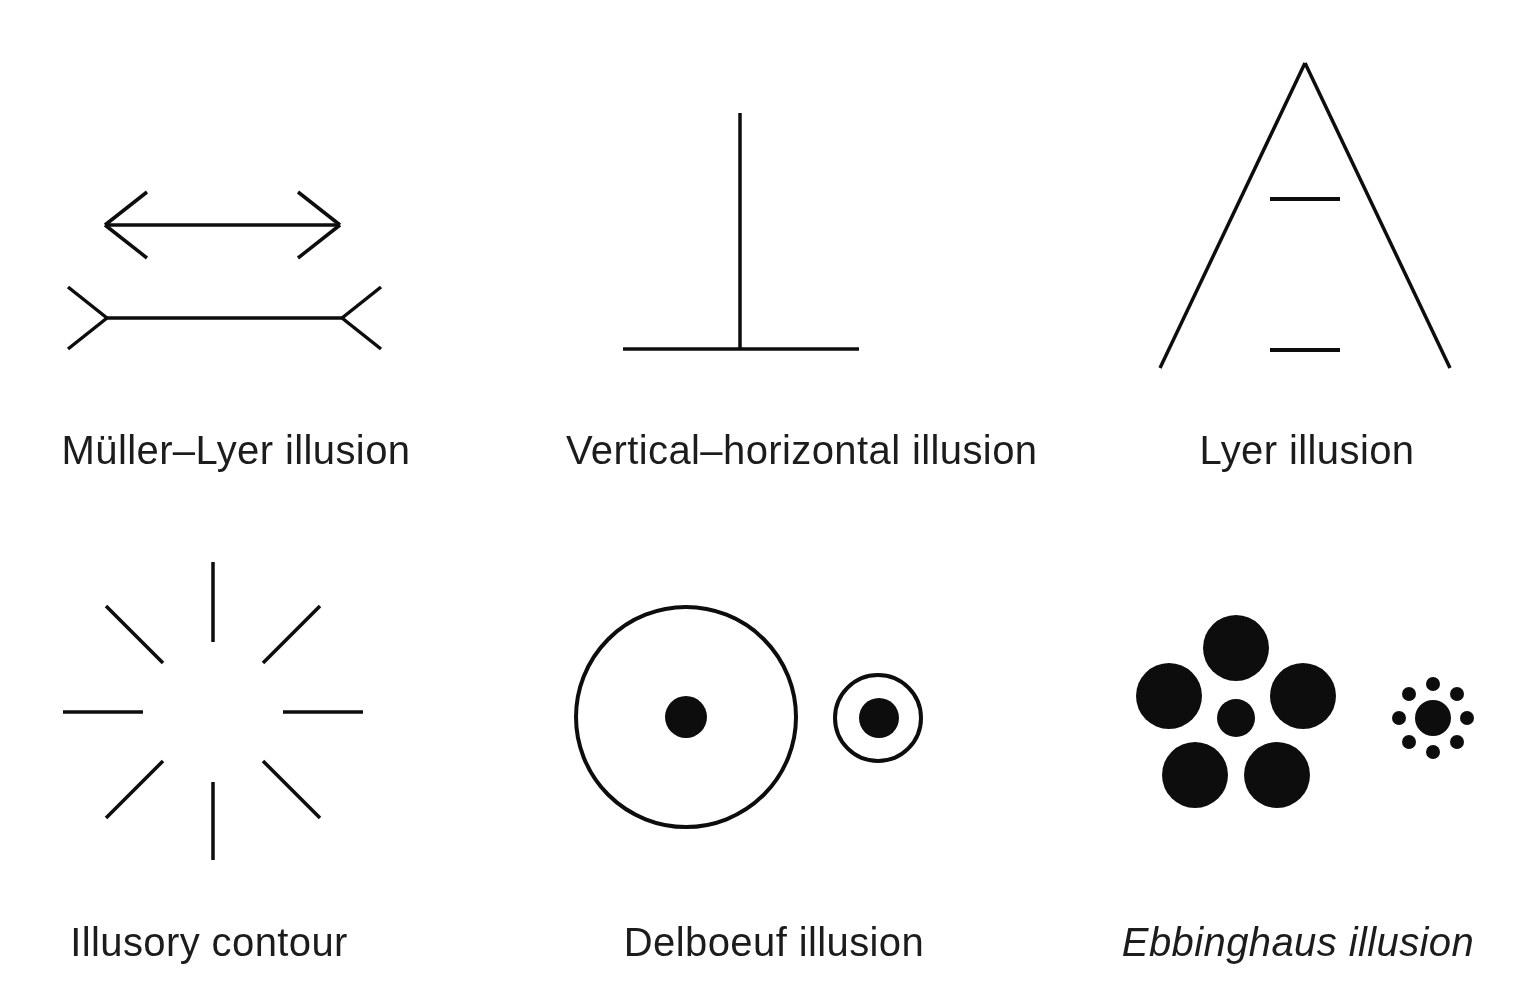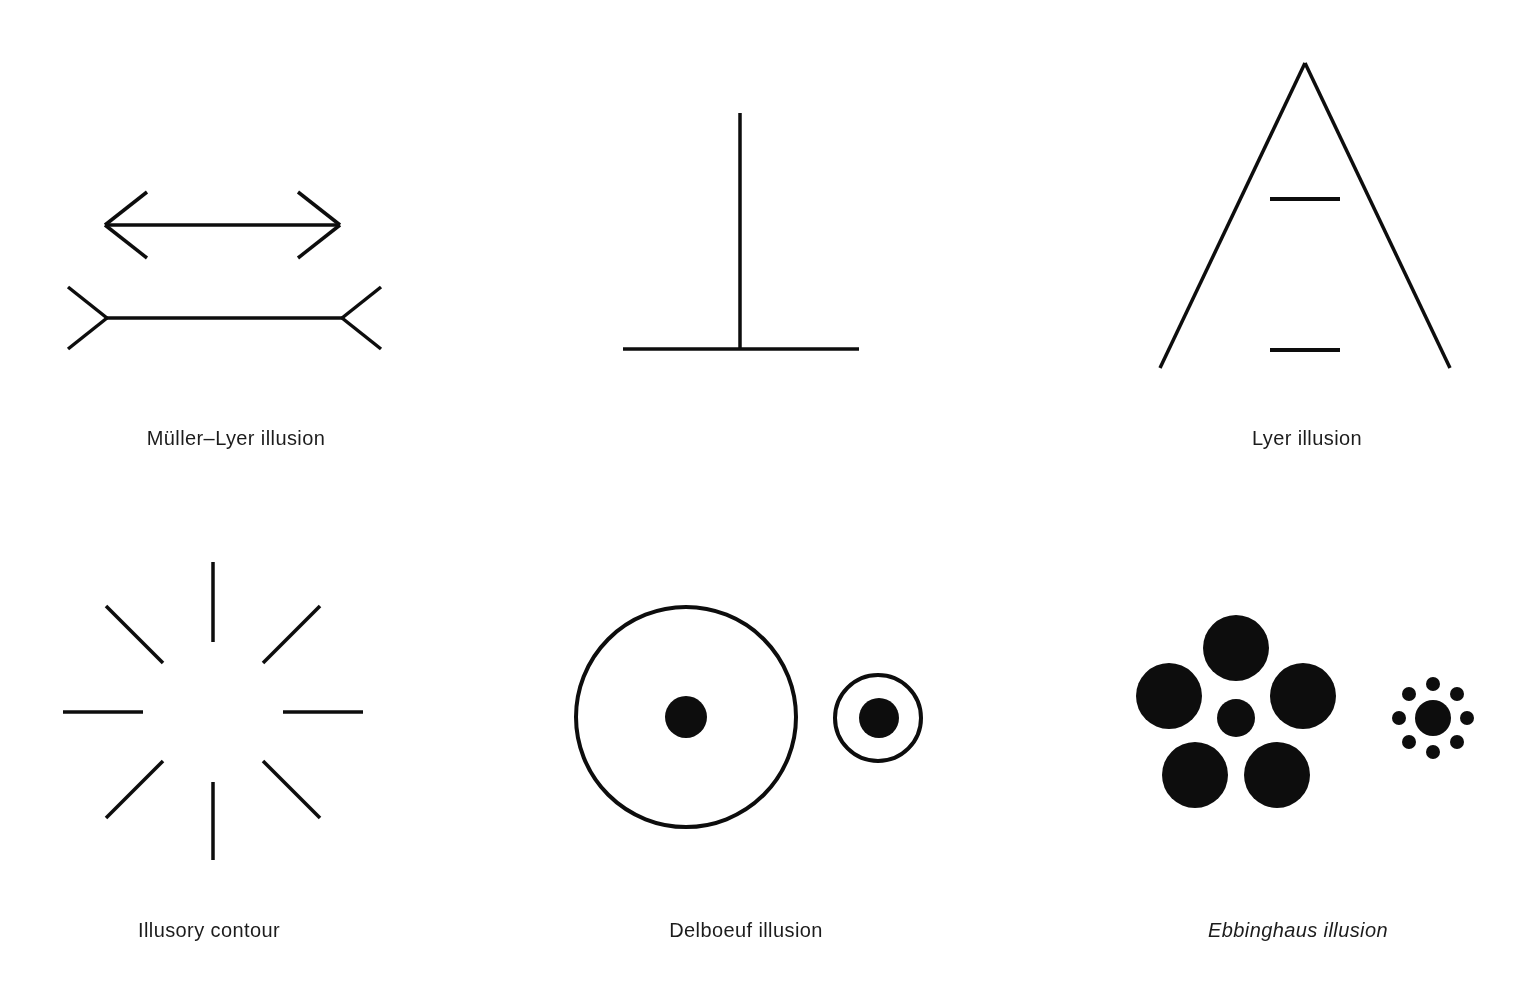--- a/index.html
+++ b/index.html
@@ -14,39 +14,39 @@
     width: 1536px;
     height: 1007px;
     background: #ffffff;
   }
   .fig { position: absolute; }
   .fig svg { display: block; width: 100%; height: 100%; }
   .label {
     position: absolute;
     width: 420px;
     text-align: center;
-    font-size: 20px;
+    font-size: 40px;
     line-height: 1.2;
     letter-spacing: 0.4px;
     color: #1c1c1c;
     white-space: nowrap;
   }
   
   .fig-muller      { left: 55px;   top: 170px; width: 335px; height: 195px; }
   .fig-vh          { left: 600px;  top: 100px; width: 280px; height: 270px; }
   .fig-ponzo       { left: 1145px; top: 50px;  width: 320px; height: 330px; }
   .fig-contour     { left: 55px;   top: 545px; width: 320px; height: 330px; }
   .fig-delboeuf    { left: 565px;  top: 595px; width: 370px; height: 250px; }
   .fig-ebbinghaus  { left: 1125px; top: 595px; width: 360px; height: 250px; }
   
   .label-muller     { left: 26px;   top: 426px; }
   .label-vh         { left: 566px;  top: 426px; }
   .label-ponzo      { left: 1097px; top: 426px; }
   .label-contour    { left: -1px;   top: 918px; }
-  .label-delboeuf   { left: 536px;  top: 918px; }
+  .label-delboeuf   { left: 564px;  top: 918px; }
   .label-ebbinghaus { left: 1088px; top: 918px; font-style: italic; }
 </style>
 </head>
 <body>
 
 <div class="canvas">
 
   <figure class="fig fig-muller">
       <svg viewBox="55 170 335 195" preserveAspectRatio="none">
         <line x1="105" y1="225" x2="340" y2="225" stroke="#0d0d0d" stroke-width="3.5" stroke-linecap="butt"></line>
@@ -62,20 +62,21 @@
       </svg>
     </figure>
   <div class="label label-muller">Müller–Lyer illusion</div>
 
   <figure class="fig fig-vh">
       <svg viewBox="600 100 280 270" preserveAspectRatio="none">
         <line x1="740" y1="113" x2="740" y2="350" stroke="#0d0d0d" stroke-width="3.5" stroke-linecap="butt"></line>
         <line x1="623" y1="349" x2="859" y2="349" stroke="#0d0d0d" stroke-width="3.5" stroke-linecap="butt"></line>
       </svg>
     </figure>
+  <div class="label label-vh">Vertical–horizontal illusion</div>
 
   <figure class="fig fig-ponzo">
       <svg viewBox="1145 50 320 330" preserveAspectRatio="none">
         <line x1="1305" y1="63" x2="1160" y2="368" stroke="#0d0d0d" stroke-width="3.5" stroke-linecap="butt"></line>
         <line x1="1305" y1="63" x2="1450" y2="368" stroke="#0d0d0d" stroke-width="3.5" stroke-linecap="butt"></line>
         <line x1="1270" y1="199" x2="1340" y2="199" stroke="#0d0d0d" stroke-width="4" stroke-linecap="butt"></line>
         <line x1="1270" y1="350" x2="1340" y2="350" stroke="#0d0d0d" stroke-width="4" stroke-linecap="butt"></line>
       </svg>
     </figure>
   <div class="label label-ponzo">Lyer illusion</div>

